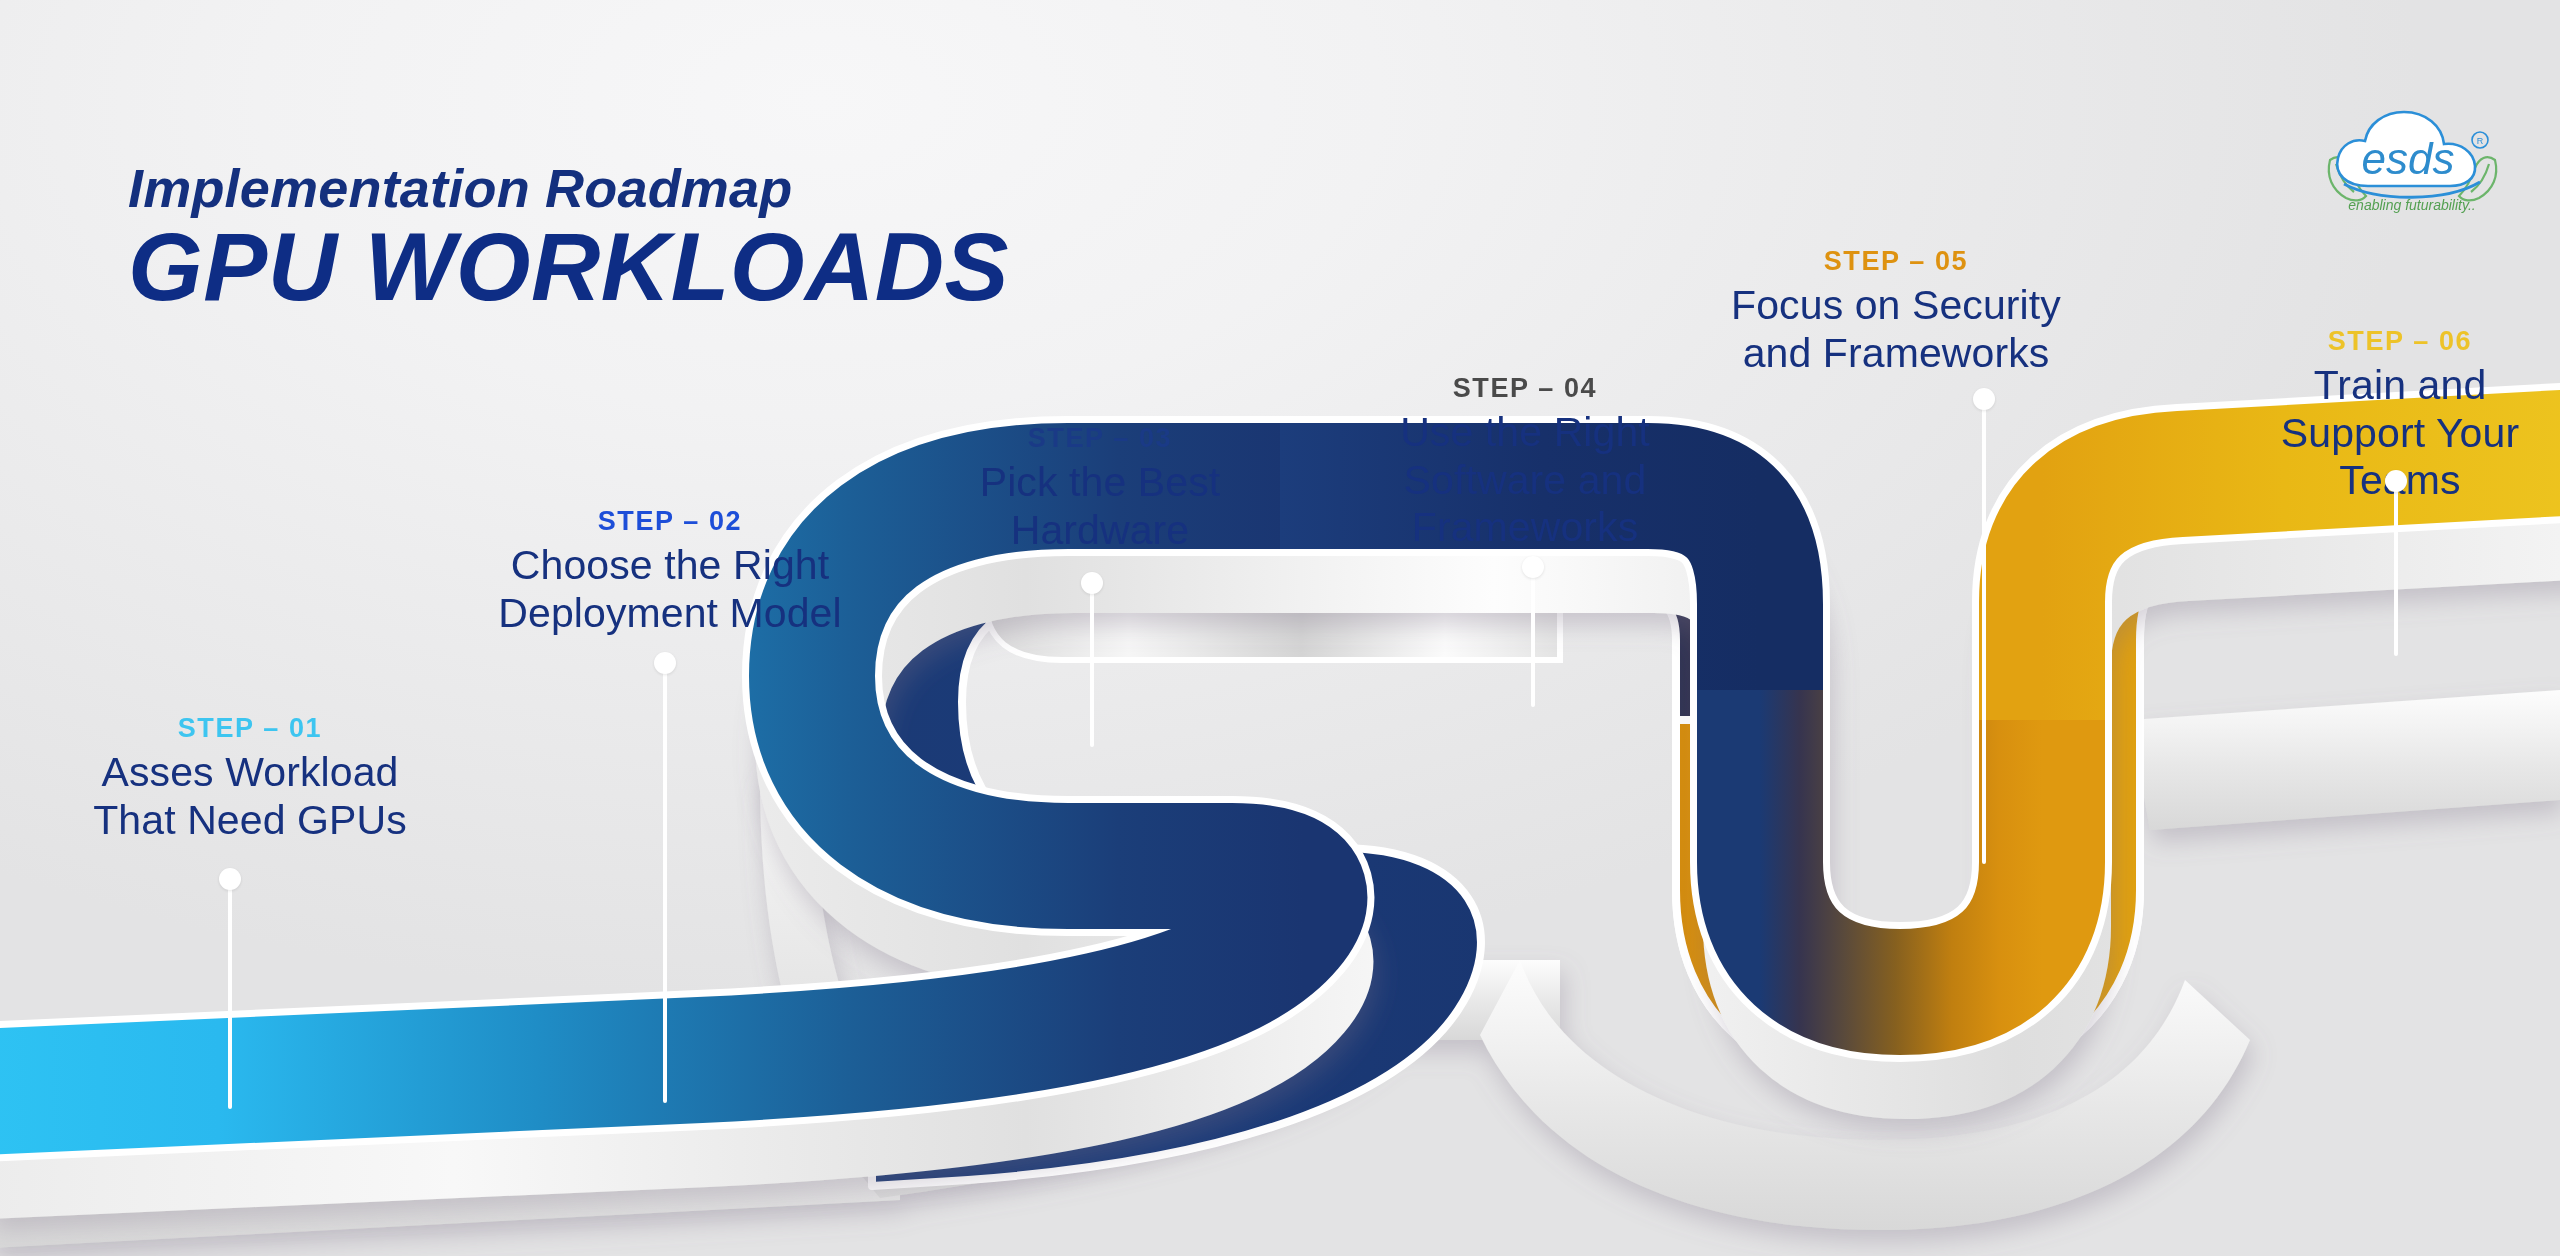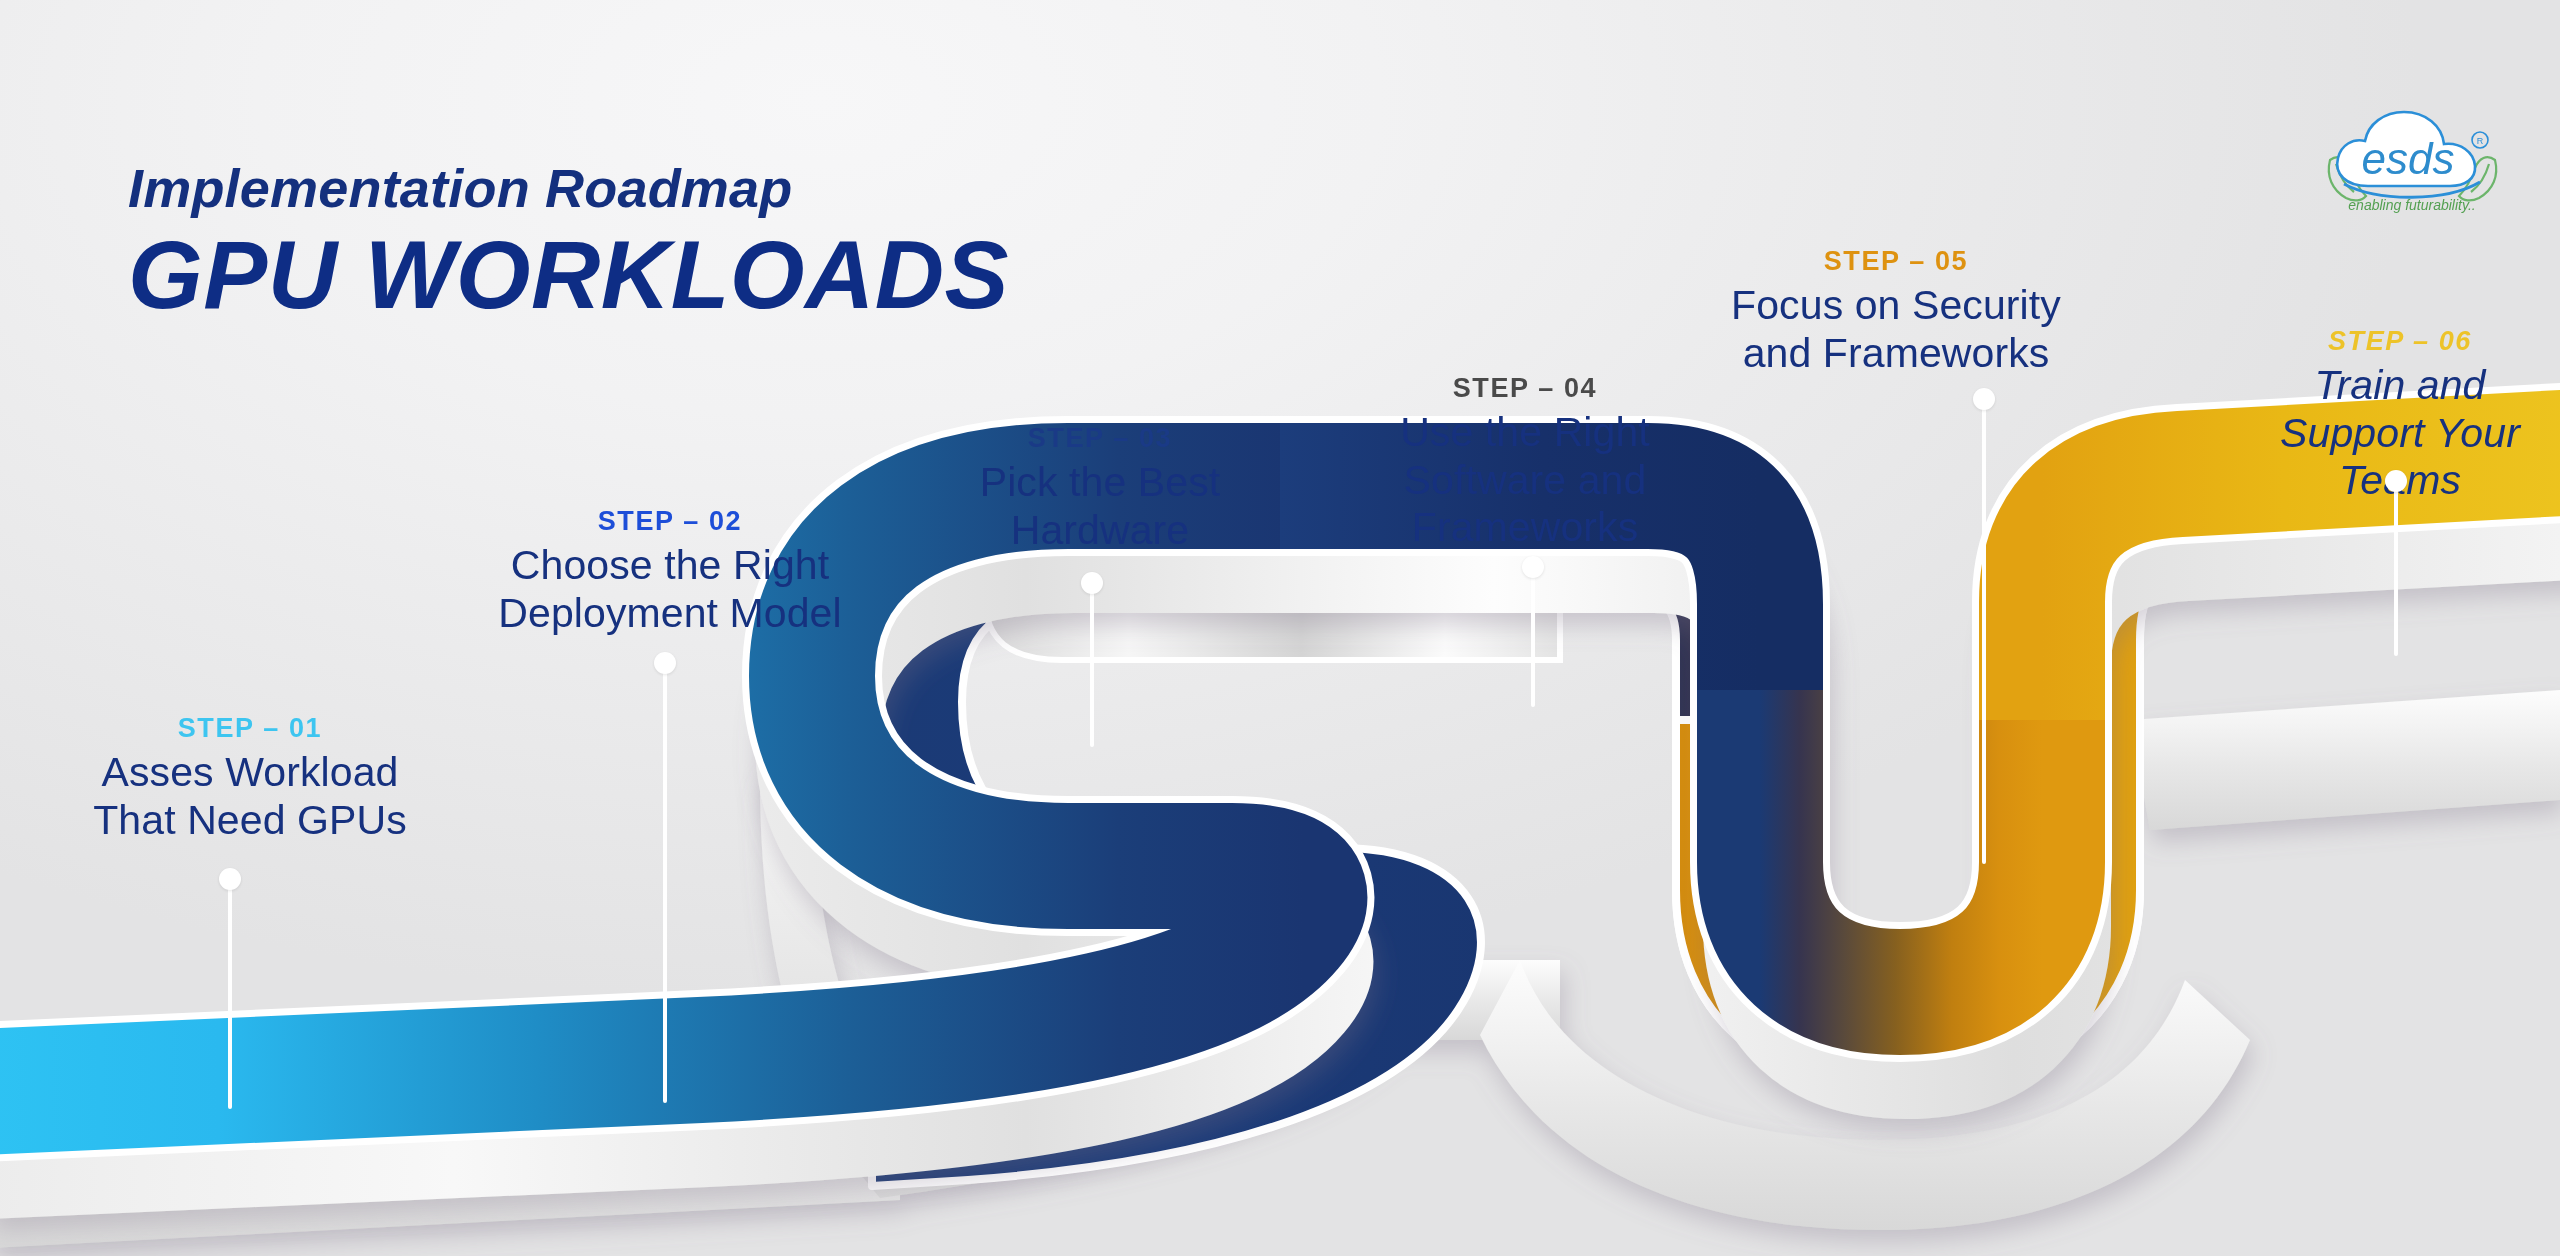--- a/index.html
+++ b/index.html
@@ -20,21 +20,21 @@
   
   .title-block { position:absolute; left:128px; top:160px; }
   .kicker {
     font-size:54px; font-weight:700; font-style:italic;
     color:#14307e; letter-spacing:0.2px; line-height:1.05;
     white-space:nowrap;
   }
   .bigtitle {
     font-size:96px; font-weight:700; font-style:italic;
     color:#0e2d85; letter-spacing:0.5px; line-height:1.05;
-    margin-top:8px; white-space:nowrap;
+    white-space:nowrap;
   }
 
   
   .logo { position:absolute; left:2320px; top:98px; width:185px; height:120px; }
   .logo svg { display:block; }
 
   
   .step { position:absolute; text-align:center; }
   .step-num {
     font-size:27px; font-weight:700; letter-spacing:1.6px;
@@ -365,21 +365,21 @@
         <div class="step-num" style="color: rgb(74, 74, 74);">STEP – 04</div>
         <div class="step-title">Use the Right
 Software and
 Frameworks</div>
       </div>
       <div class="step" style="left: 1686px; top: 245px; width: 420px;">
         <div class="step-num" style="color: rgb(222, 146, 16);">STEP – 05</div>
         <div class="step-title">Focus on Security
 and Frameworks</div>
       </div>
-      <div class="step" style="left: 2255px; top: 325px; width: 290px; font-style: italic;">
+      <div class="step" style="left: 2255px; top: 325px; width: 290px;">
         <div class="step-num" style="color: rgb(237, 195, 41);">STEP – 06</div>
         <div class="step-title">Train and
 Support Your
 Teams</div>
       </div>
     </div>
   <div id="pointers-layer">
       <div class="pointer" style="left: 219px; top: 868px; width: 22px; height: 252px;">
         <div class="stem" style="height: 230px;"></div>
         <div class="dot"></div>

